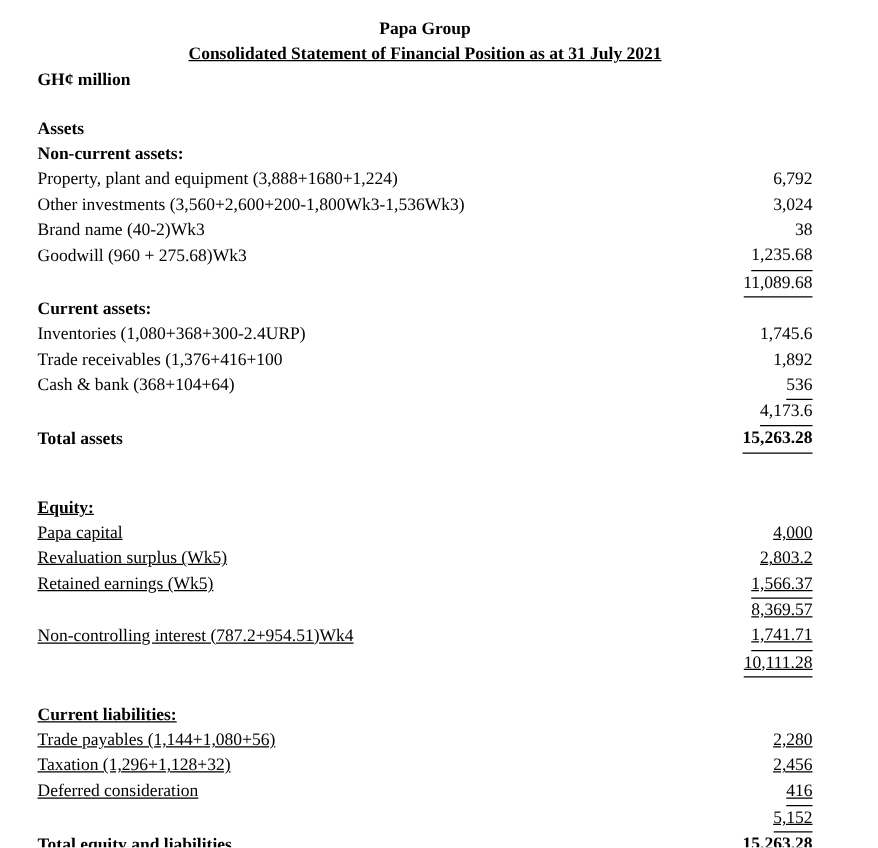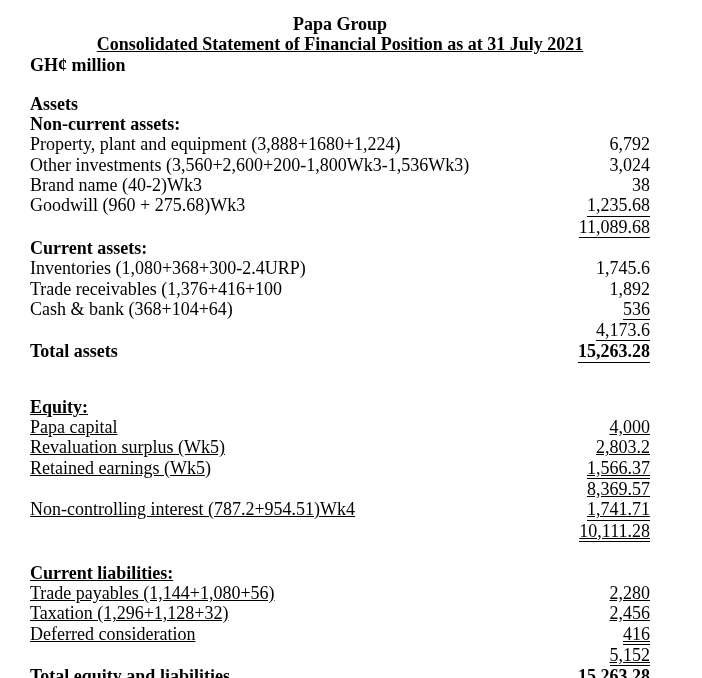--- a/index.html
+++ b/index.html
@@ -7,21 +7,21 @@
     padding: 0;
     background: #ffffff;
   }
   .page {
     position: relative;
     width: 702px;
     height: 678px;
     background: #ffffff;
     color: #000000;
     font-family: "Liberation Serif", "DejaVu Serif", serif;
-    font-size: 18px;
+    font-size: 14px;
     line-height: 20.3px;
     box-sizing: border-box;
     padding: 14px 52px 0 30px;
     overflow: hidden;
   }
   .doc-header { text-align: center; }
   .doc-title {
     font-weight: bold;
     display: block;
   }
@@ -36,21 +36,21 @@
     display: block;
   }
   .statement-body {
     margin-top: 19px;
   }
   .section + .section { margin-top: 34px; text-decoration: underline; }
   .section:nth-of-type(3) { margin-top: 21px; }
   .row {
     display: flex;
     justify-content: space-between;
-    align-items: flex-start;
+    align-items: center;
     min-height: 20.3px;
   }
   .row .label {
     white-space: pre;
   }
   .row .value {
     margin-left: auto;
     text-align: right;
     white-space: pre;
   }

